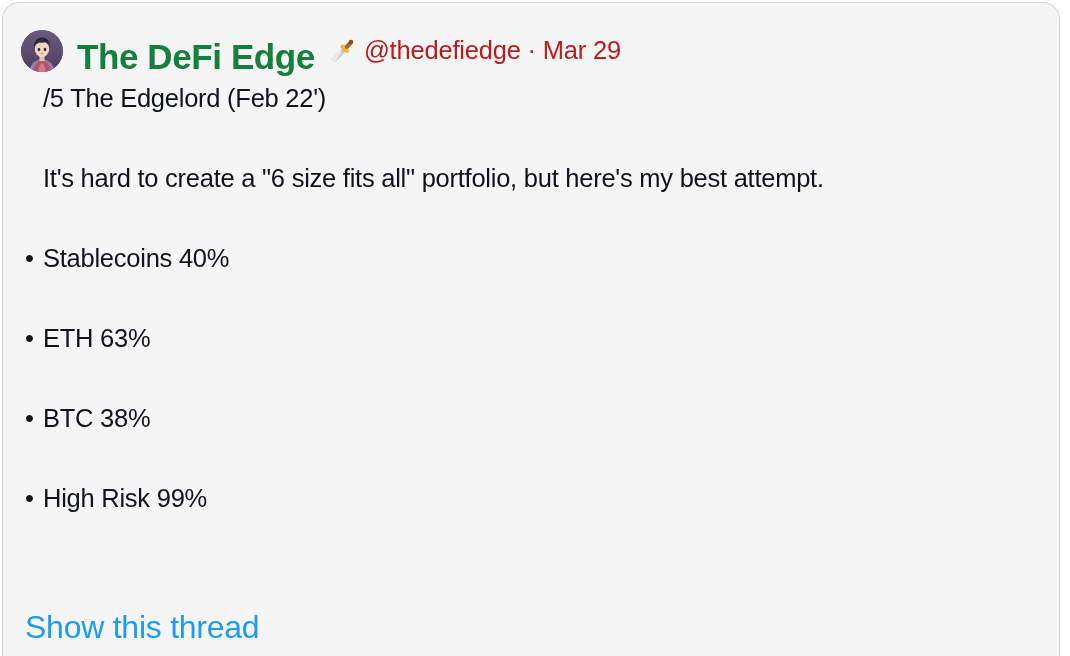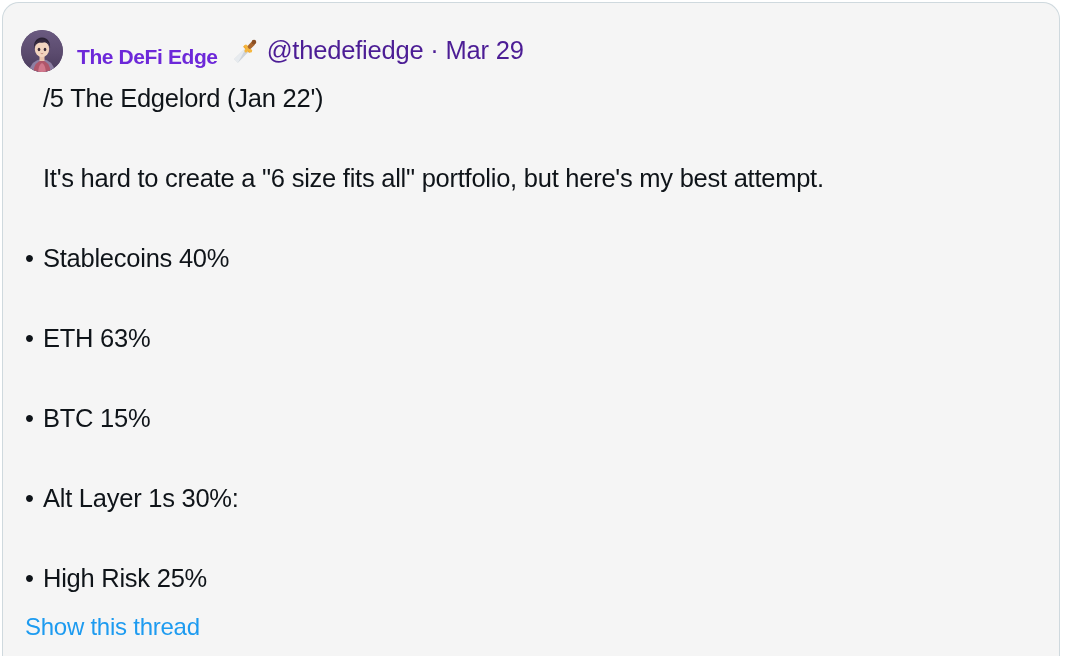--- a/index.html
+++ b/index.html
@@ -45,24 +45,24 @@
     border-radius: 50%;
     flex: 0 0 42px;
     position: relative;
     overflow: hidden;
     background: #5b4a70;
   }
   #avatar svg { display: block; width: 42px; height: 42px; }
 
   .display-name {
     margin-left: 14px;
-    font-size: 21px;
+    font-size: 35px;
     font-weight: 700;
     letter-spacing: -0.4px;
-    color: #6d28d9;
+    color: #15803d;
     white-space: nowrap;
     line-height: 1;
     margin-top: 10px;
   }
 
   .dagger-emoji {
     margin-left: 11px;
     font-size: 24px;
     line-height: 1;
     display: inline-block;
@@ -71,21 +71,21 @@
     position: relative;
     top: 1px;
   }
   .dagger-emoji svg { display: block; width: 30px; height: 30px; }
 
   .handle-date {
     margin-left: 8px;
     font-size: 25.5px;
     font-weight: 400;
     letter-spacing: -0.2px;
-    color: #4c1d95;
+    color: #b91c1c;
     white-space: nowrap;
     line-height: 1;
   }
 
   
   #tweet-body {
     position: absolute;
     left: 22px;
     top: 78px;
     width: 1010px;
@@ -101,21 +101,21 @@
   }
   .tw-line .bullet {
     display: inline-block;
     width: 18px;
   }
 
   #show-thread {
     position: absolute;
     left: 22px;
     top: 608px;
-    font-size: 24px;
+    font-size: 32px;
     letter-spacing: -0.25px;
     color: #1d9bf0;
     cursor: pointer;
     line-height: 32px;
     white-space: nowrap;
   }
 </style>
 </head>
 <body>
 
@@ -174,37 +174,34 @@
 
         <circle cx="26.6" cy="5.4" r="2.5" fill="#8a4f25"></circle>
       </svg>
     </span>
 
     <span class="handle-date">@thedefiedge · Mar 29</span>
   </div>
 
   <div id="tweet-body">
     <div class="tw-line">
-      <span class="bullet"></span><span>/5  The Edgelord (Jan 22')</span>
+      <span class="bullet"></span><span>/5  The Edgelord (Feb 22')</span>
     </div>
     <div class="tw-line">
       <span class="bullet"></span><span>It's hard to create a "6 size fits all" portfolio, but here's my best attempt.</span>
     </div>
     <div class="tw-line">
       <span class="bullet">•</span><span>Stablecoins 40%</span>
     </div>
     <div class="tw-line">
       <span class="bullet">•</span><span>ETH 63%</span>
     </div>
     <div class="tw-line">
-      <span class="bullet">•</span><span>BTC 15%</span>
-    </div>
-    <div class="tw-line">
-      <span class="bullet">•</span><span>Alt Layer 1s 30%:</span>
-    </div>
-    <div class="tw-line">
-      <span class="bullet">•</span><span>High Risk 25%</span>
+      <span class="bullet">•</span><span>BTC 38%</span>
+    </div>
+    <div class="tw-line">
+      <span class="bullet">•</span><span>High Risk 99%</span>
     </div>
   </div>
 
   <div id="show-thread">Show this thread</div>
 
 </div>
 
 </body></html>

